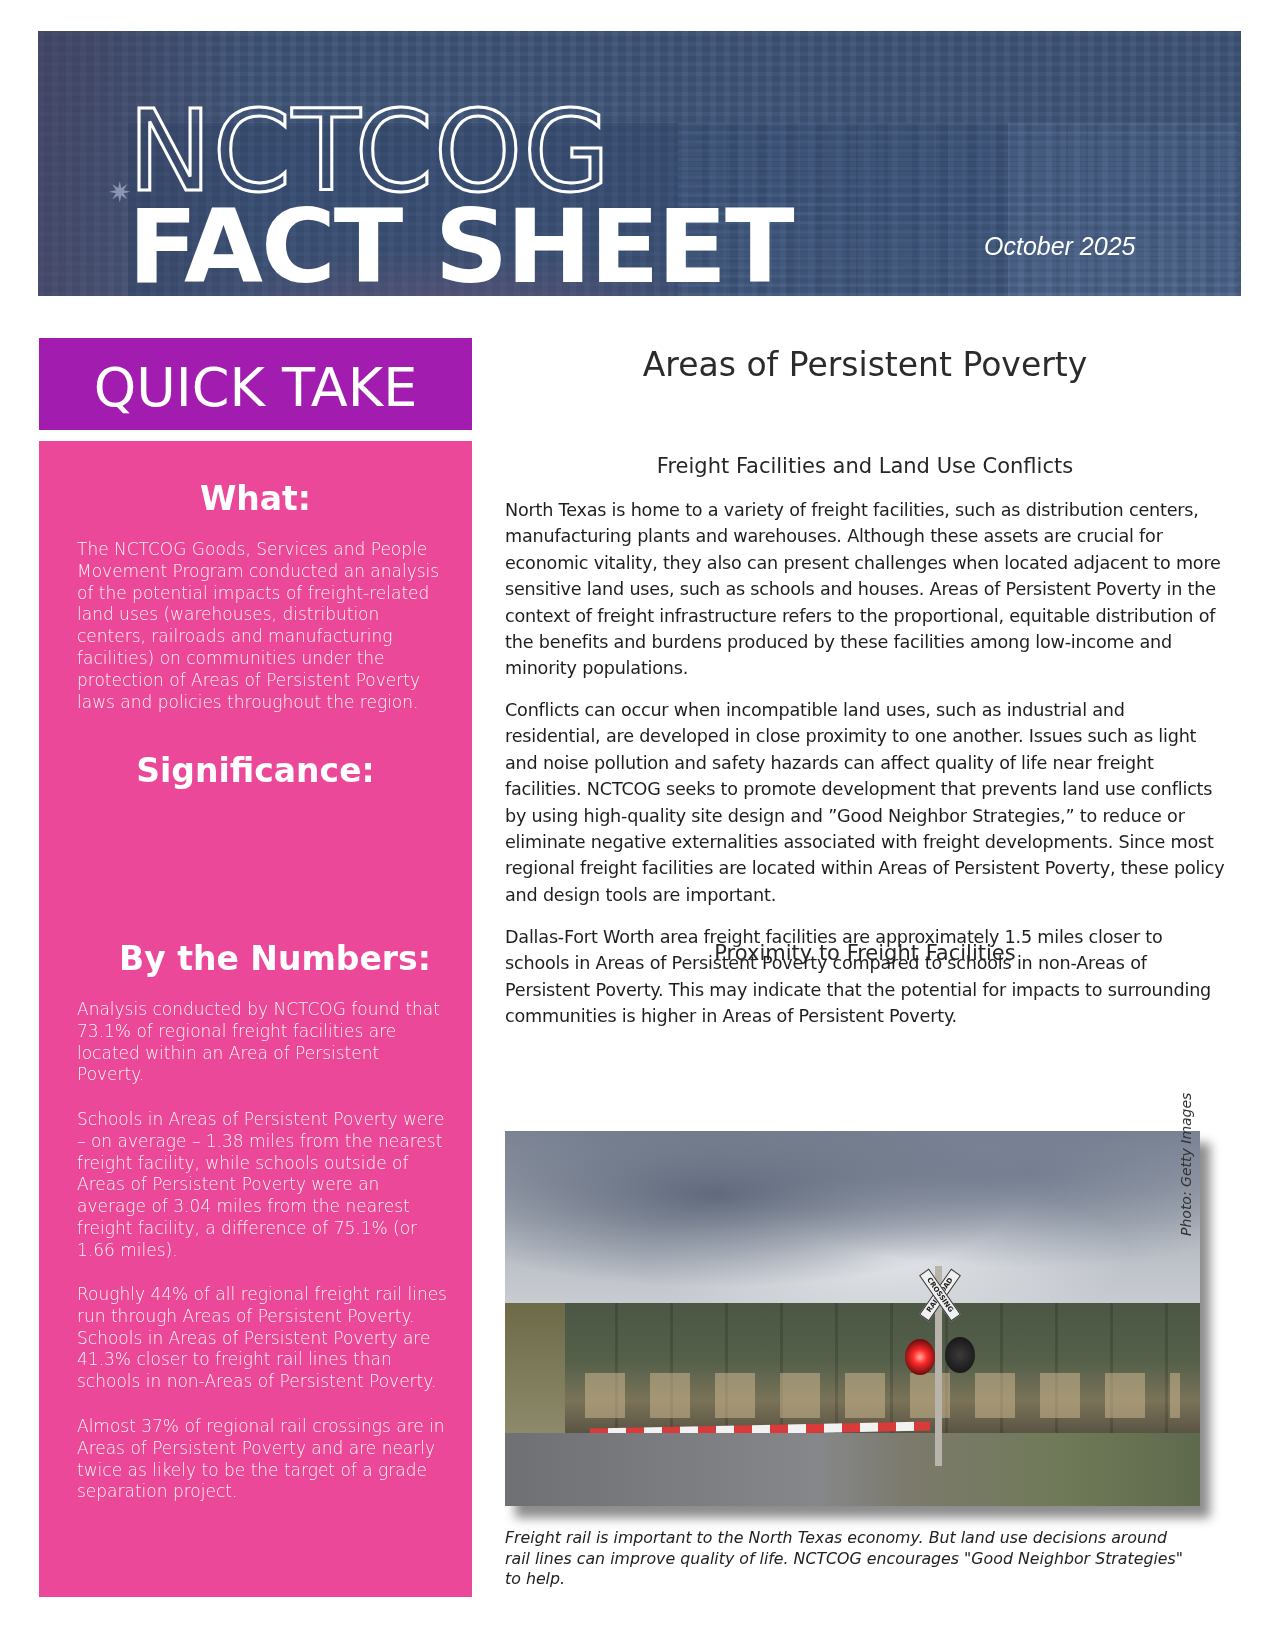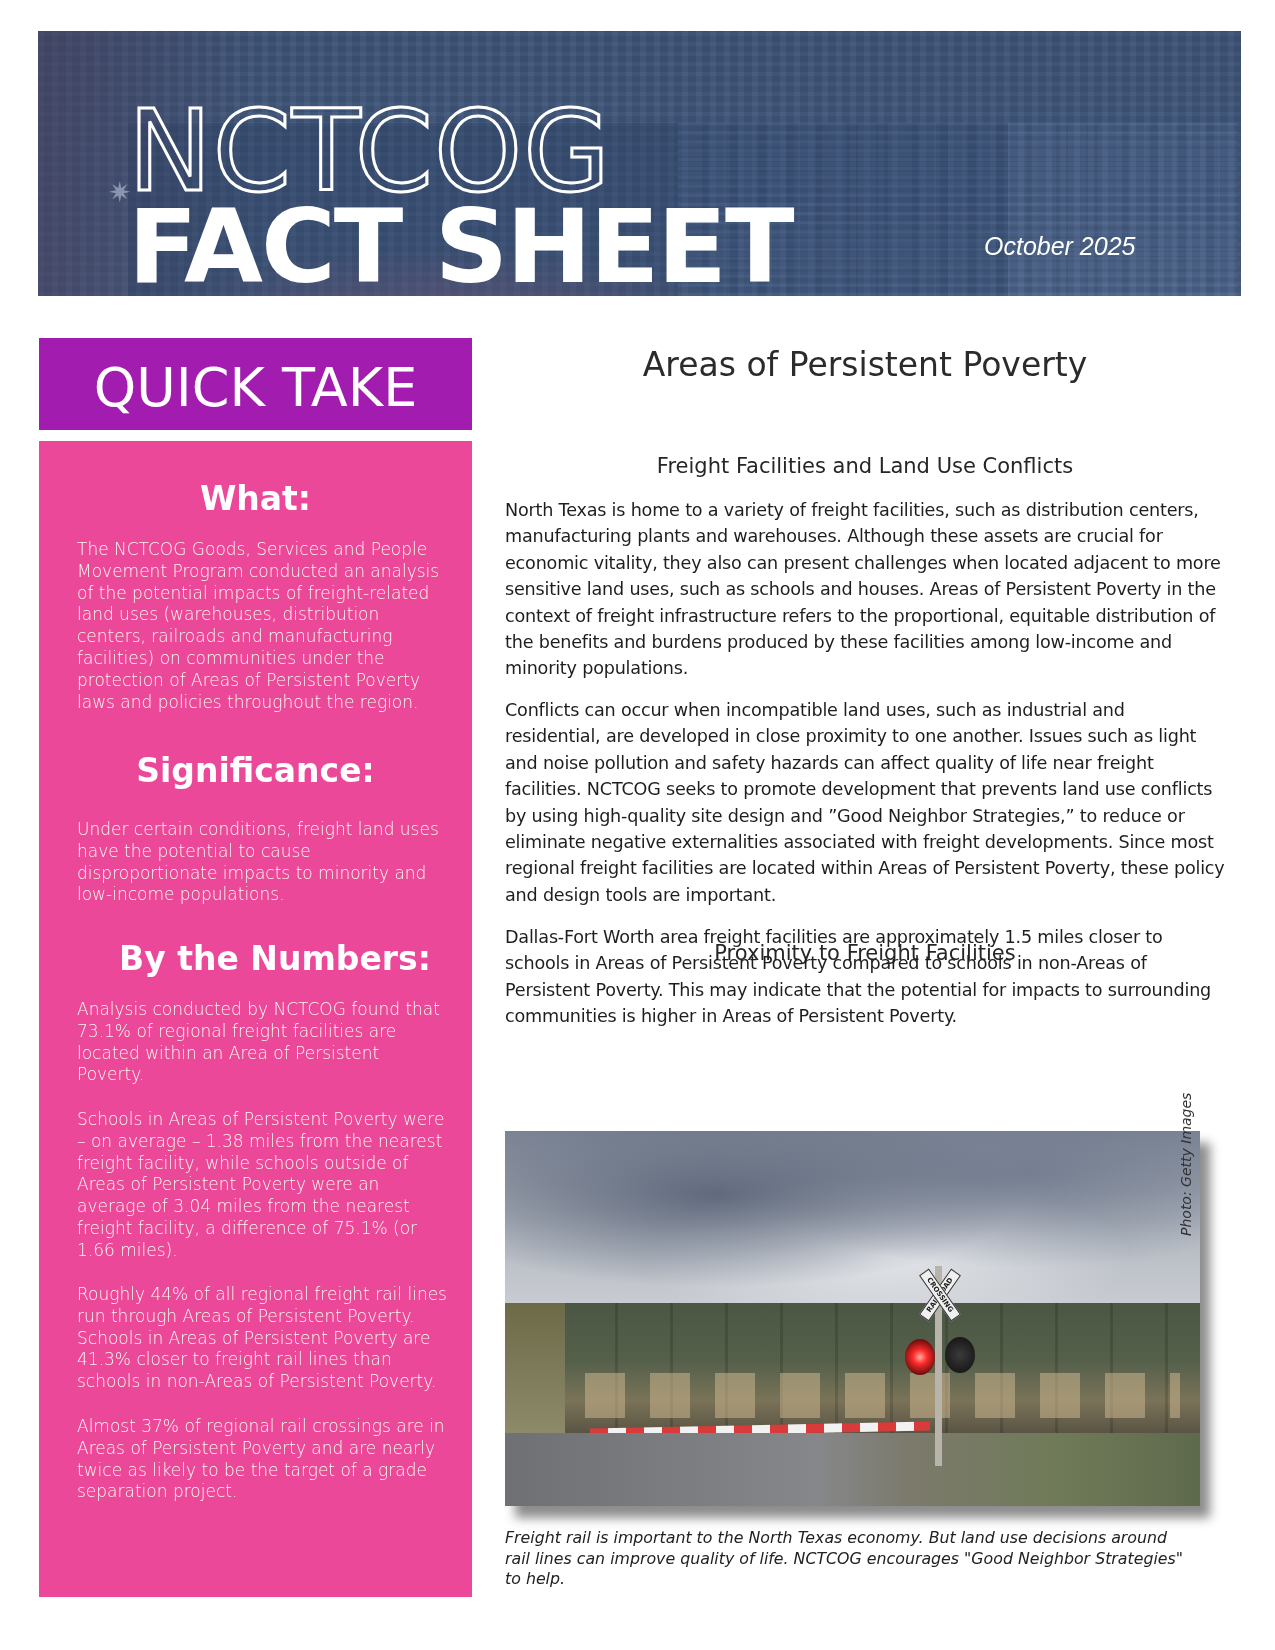--- a/index.html
+++ b/index.html
@@ -169,21 +169,20 @@
 
 <div class="qt-header">
   <div class="qt-title">QUICK TAKE</div>
 </div>
 
 <div class="qt-body">
   <div class="qt-h" style="top:38px;">What:</div>
   <div class="qt-p" style="top:98px;">The NCTCOG Goods, Services and People Movement Program conducted an analysis of the potential impacts of freight-related land uses (warehouses, distribution centers, railroads and manufacturing facilities) on communities under the protection of Areas of Persistent Poverty laws and policies throughout the region.</div>
 
   <div class="qt-h" style="top:310px;">Significance:</div>
-  <div class="qt-p" style="top:378px;">Under certain conditions, freight land uses have the potential to cause disproportionate impacts to minority and low-income populations.</div>
 
   <div class="qt-h" style="top:498px;padding-left:39px;">By the Numbers:</div>
   <div class="qt-p" style="top:558px;">Analysis conducted by NCTCOG found that 73.1% of regional freight facilities are located within an Area of Persistent Poverty.</div>
   <div class="qt-p" style="top:668px;">Schools in Areas of Persistent Poverty were – on average – 1.38 miles from the nearest freight facility, while schools outside of Areas of Persistent Poverty were an average of 3.04 miles from the nearest freight facility, a difference of 75.1% (or 1.66 miles).</div>
   <div class="qt-p" style="top:843px;">Roughly 44% of all regional freight rail lines run through Areas of Persistent Poverty. Schools in Areas of Persistent Poverty are 41.3% closer to freight rail lines than schools in non-Areas of Persistent Poverty.</div>
   <div class="qt-p" style="top:975px;">Almost 37% of regional rail crossings are in Areas of Persistent Poverty and are nearly twice as likely to be the target of a grade separation project.</div>
 </div>
 
 <div class="main-title">
   <div>Areas of Persistent Poverty</div>

